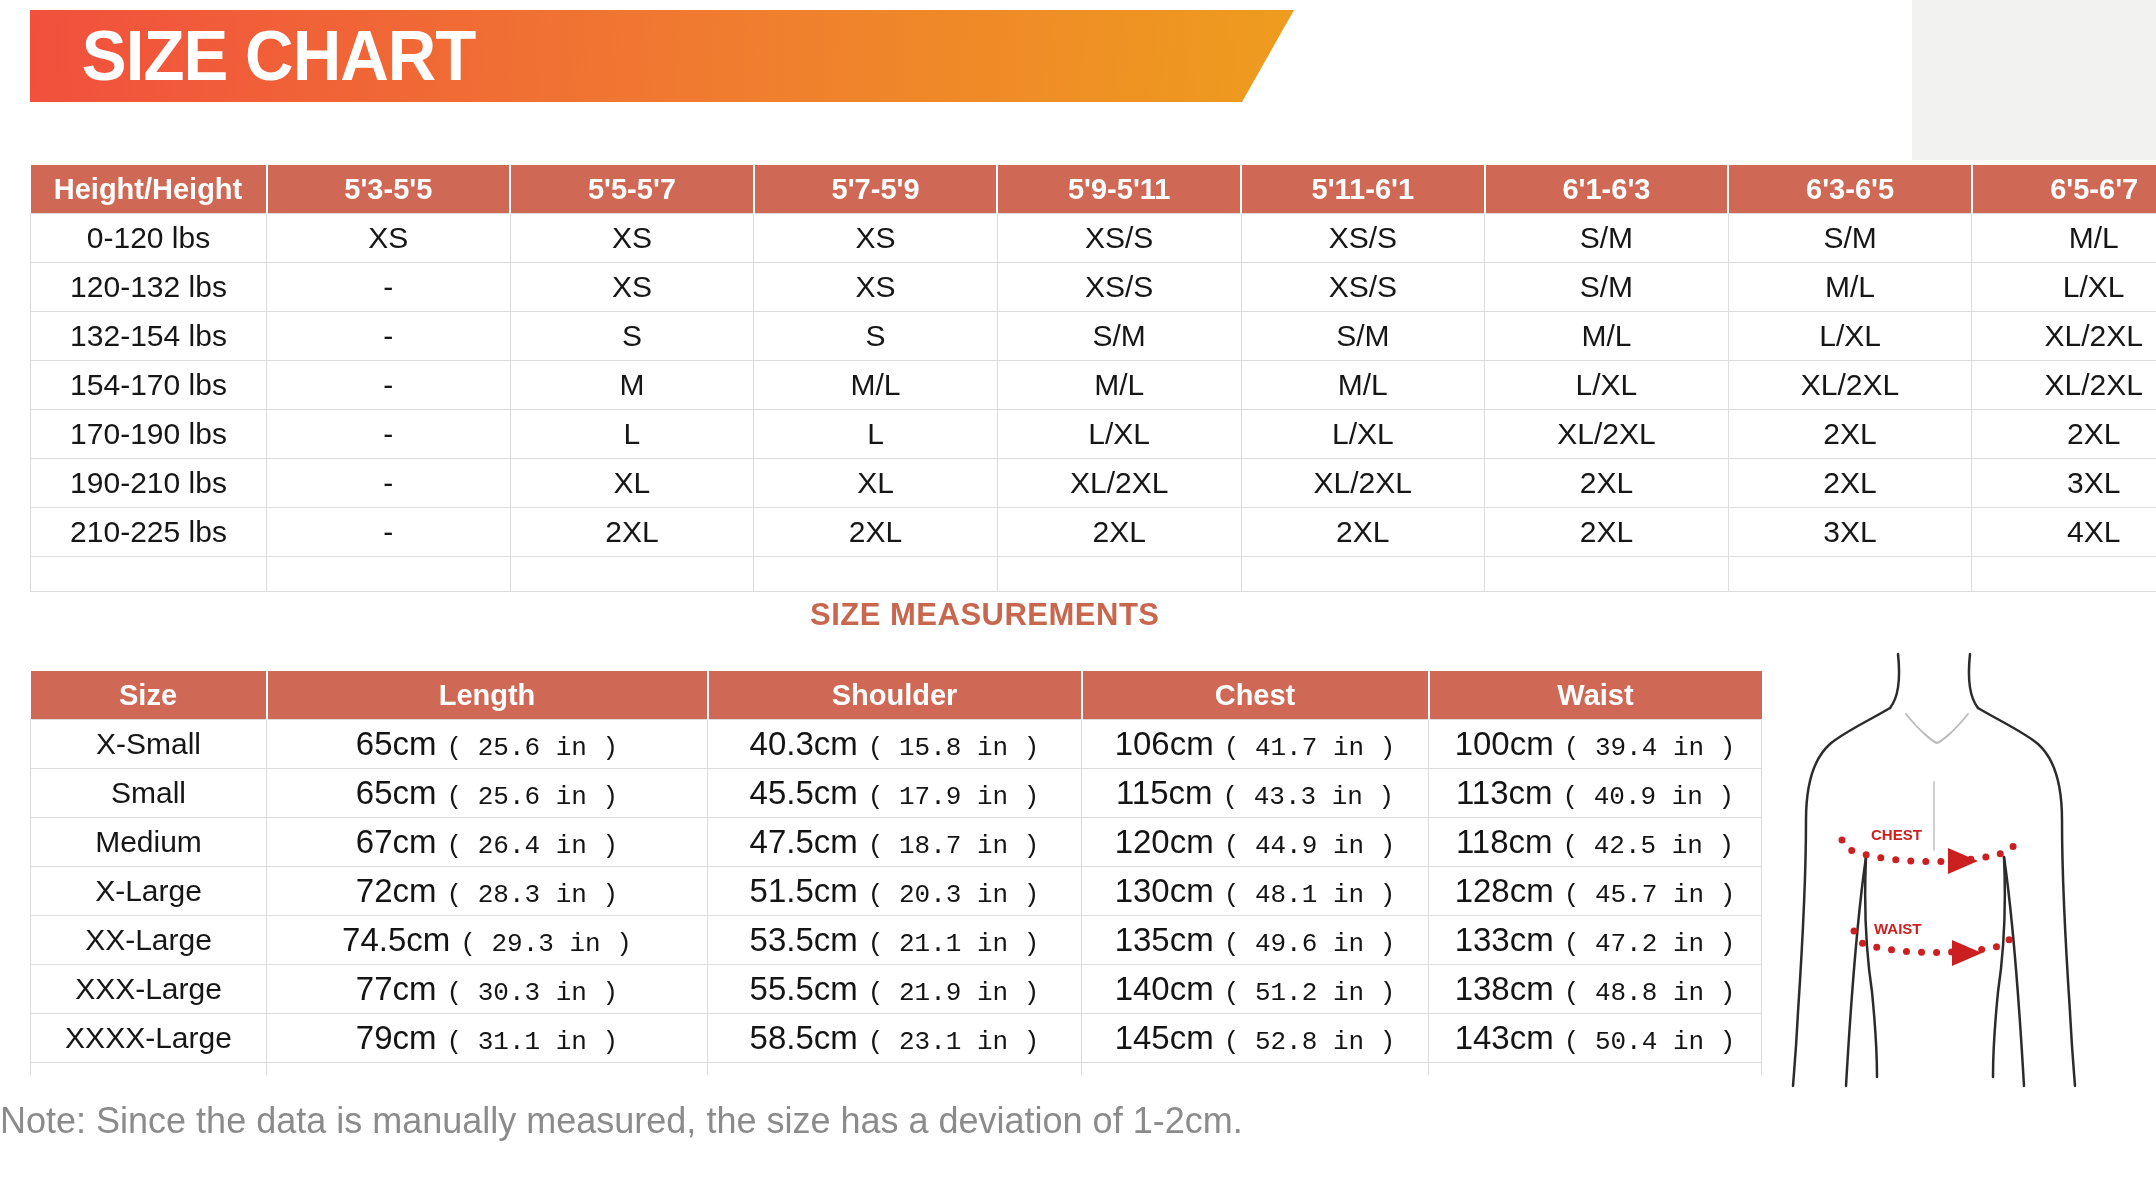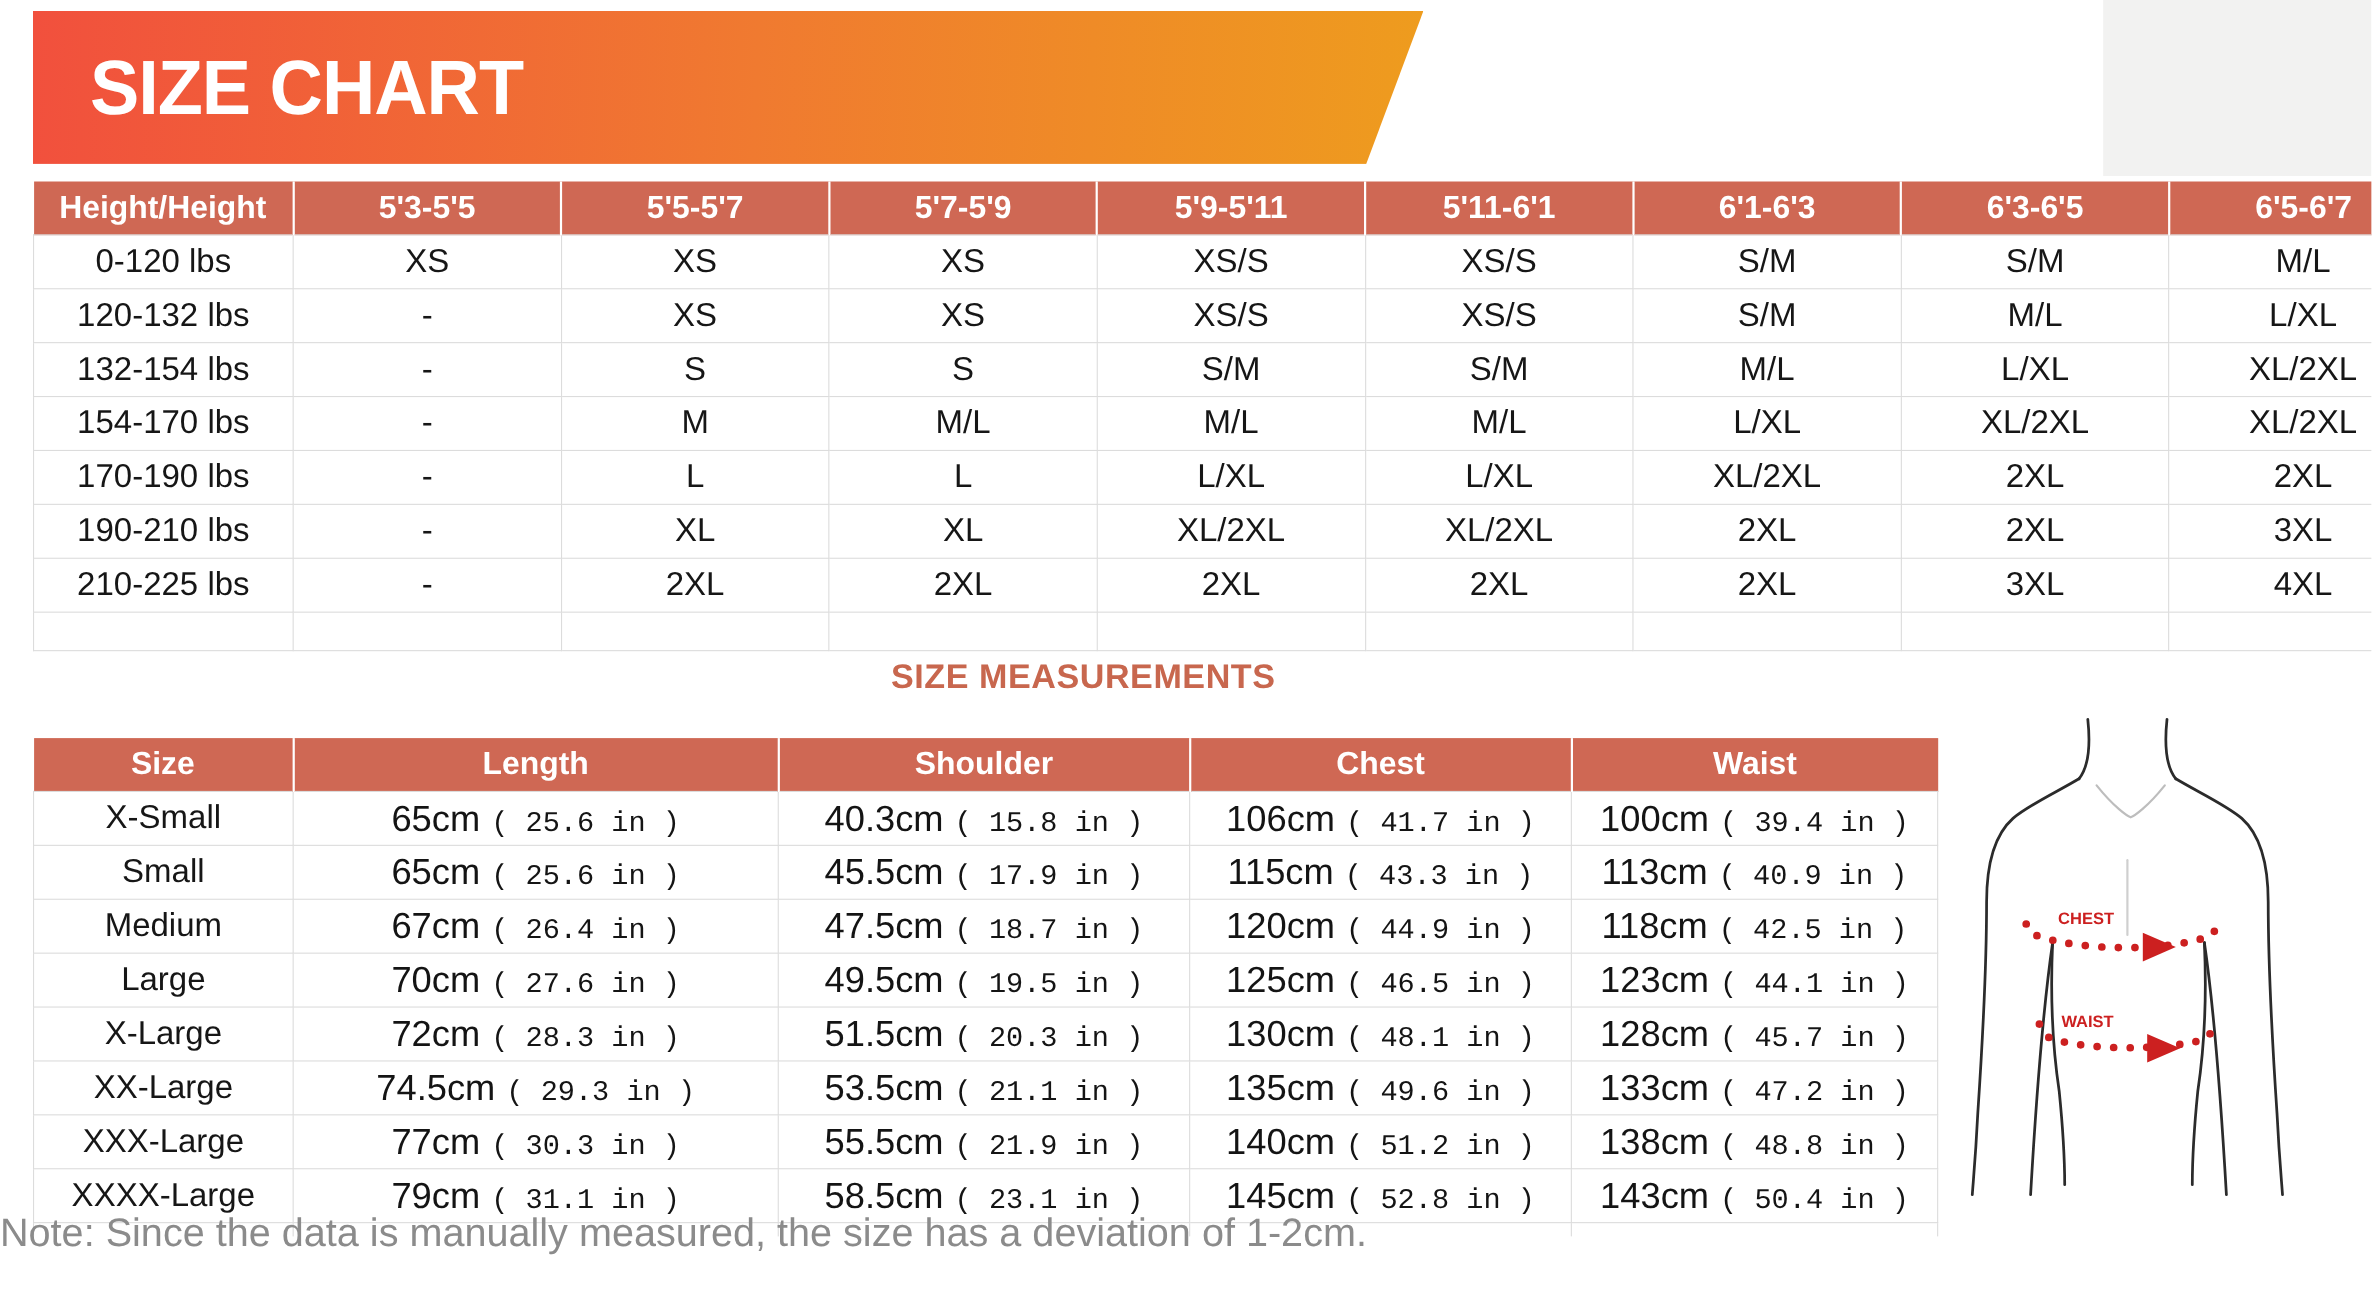--- a/index.html
+++ b/index.html
@@ -4,21 +4,21 @@
 <style>
   :root{
     --header-bg:#CF6854; --banner-from:#F1503D; --banner-mid:#F07A30; --banner-to:#EE9C1E;
     --accent-text:#C8674E; --note-text:#8B8B8B; --table-border:#DCDCDC; --diagram-red:#CC2020;
     --corner-gray:#F2F2F1;
   }
   html,body{margin:0;padding:0;background:#ffffff;}
   .page{position:relative;width:2156px;height:1190px;background:#ffffff;overflow:hidden;
         font-family:"Liberation Sans",sans-serif;}
   .corner-box{position:absolute;right:0;top:0;width:244px;height:160px;background:var(--corner-gray);}
-  .banner{position:absolute;left:30px;top:10px;width:1264px;height:139px;
+  .banner{position:absolute;left:30px;top:10px;width:1264px;height:92px;
           background:linear-gradient(92deg,var(--banner-from) 0%,var(--banner-mid) 52%,var(--banner-to) 100%);
           clip-path:polygon(0 0,100% 0,calc(100% - 52px) 100%,0 100%);
           display:flex;align-items:center;}
   .banner-title{color:#ffffff;font-size:70px;font-weight:800;letter-spacing:-1px;
           padding-left:54px;transform:scaleX(0.96);transform-origin:left center;white-space:nowrap;}
   table{border-collapse:collapse;table-layout:fixed;}
   .t1{position:absolute;left:30px;top:165px;width:2186px;}
   .t2{position:absolute;left:30px;top:671px;width:1731px;}
   thead th{background:var(--header-bg);color:#ffffff;font-weight:bold;font-size:29px;
           height:48px;border-right:2px solid #ffffff;padding:0;text-align:center;}
@@ -202,27 +202,20 @@
           <td data-name="measurement-cell"><span data-name="cm-value" class="cm">113cm</span><span data-name="inch-value" class="inch">( 40.9 in )</span></td>
         </tr>
         <tr data-name="table-row">
           <td data-name="size-name-label">Medium</td>
           <td data-name="measurement-cell"><span data-name="cm-value" class="cm">67cm</span><span data-name="inch-value" class="inch">( 26.4 in )</span></td>
           <td data-name="measurement-cell"><span data-name="cm-value" class="cm">47.5cm</span><span data-name="inch-value" class="inch">( 18.7 in )</span></td>
           <td data-name="measurement-cell"><span data-name="cm-value" class="cm">120cm</span><span data-name="inch-value" class="inch">( 44.9 in )</span></td>
           <td data-name="measurement-cell"><span data-name="cm-value" class="cm">118cm</span><span data-name="inch-value" class="inch">( 42.5 in )</span></td>
         </tr>
         <tr data-name="table-row">
-          <td data-name="size-name-label">Large</td>
-          <td data-name="measurement-cell"><span data-name="cm-value" class="cm">70cm</span><span data-name="inch-value" class="inch">( 27.6 in )</span></td>
-          <td data-name="measurement-cell"><span data-name="cm-value" class="cm">49.5cm</span><span data-name="inch-value" class="inch">( 19.5 in )</span></td>
-          <td data-name="measurement-cell"><span data-name="cm-value" class="cm">125cm</span><span data-name="inch-value" class="inch">( 46.5 in )</span></td>
-          <td data-name="measurement-cell"><span data-name="cm-value" class="cm">123cm</span><span data-name="inch-value" class="inch">( 44.1 in )</span></td>
-        </tr>
-        <tr data-name="table-row">
           <td data-name="size-name-label">X-Large</td>
           <td data-name="measurement-cell"><span data-name="cm-value" class="cm">72cm</span><span data-name="inch-value" class="inch">( 28.3 in )</span></td>
           <td data-name="measurement-cell"><span data-name="cm-value" class="cm">51.5cm</span><span data-name="inch-value" class="inch">( 20.3 in )</span></td>
           <td data-name="measurement-cell"><span data-name="cm-value" class="cm">130cm</span><span data-name="inch-value" class="inch">( 48.1 in )</span></td>
           <td data-name="measurement-cell"><span data-name="cm-value" class="cm">128cm</span><span data-name="inch-value" class="inch">( 45.7 in )</span></td>
         </tr>
         <tr data-name="table-row">
           <td data-name="size-name-label">XX-Large</td>
           <td data-name="measurement-cell"><span data-name="cm-value" class="cm">74.5cm</span><span data-name="inch-value" class="inch">( 29.3 in )</span></td>
           <td data-name="measurement-cell"><span data-name="cm-value" class="cm">53.5cm</span><span data-name="inch-value" class="inch">( 21.1 in )</span></td>

